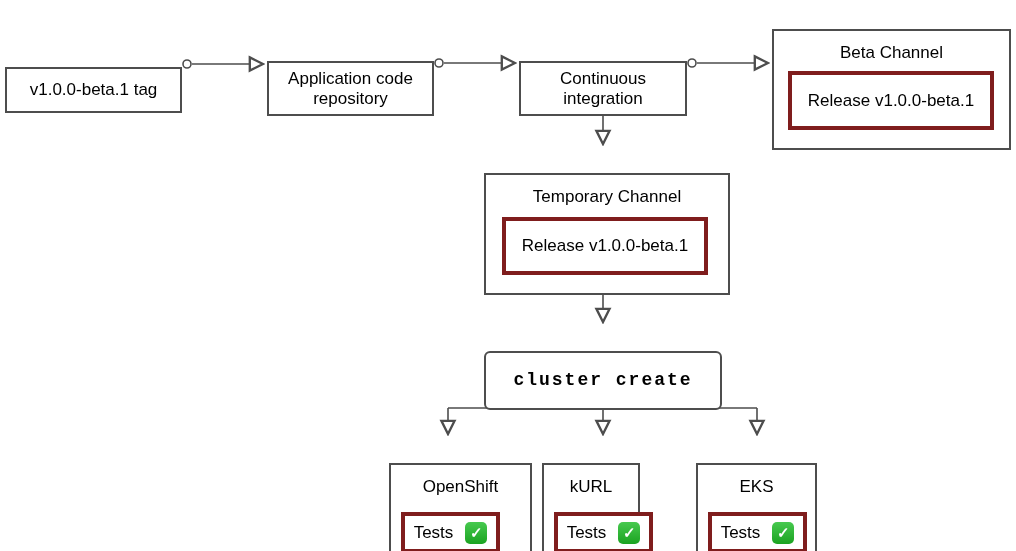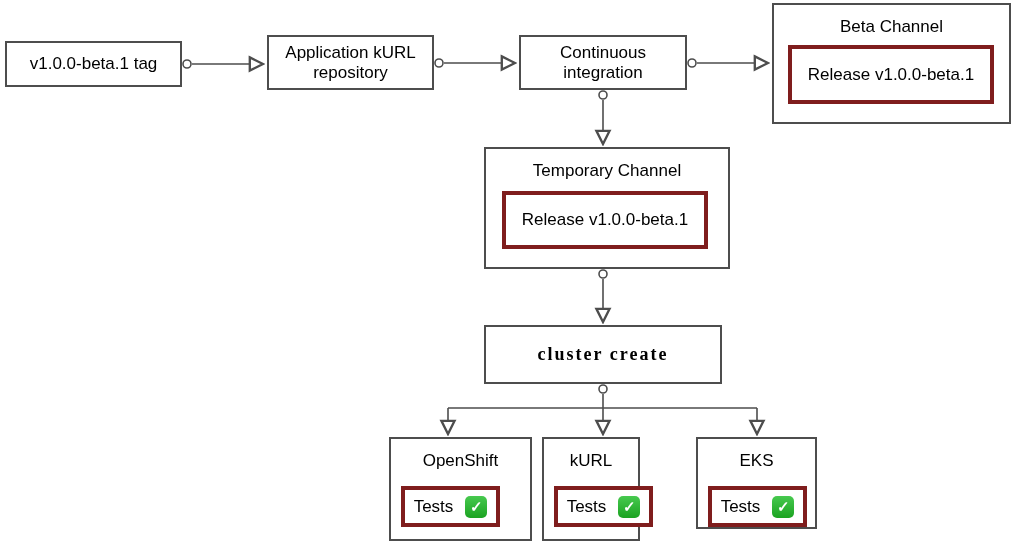--- a/index.html
+++ b/index.html
@@ -18,20 +18,21 @@
     pointer-events: none;
   }
   .box {
     position: absolute;
     box-sizing: border-box;
     background: #ffffff;
     border: 2px solid #4d4d4d;
     font-size: 17px;
     line-height: 1.15;
     text-align: center;
+    margin-top: 26px;
   }
   .leaf {
     display: flex;
     align-items: center;
     justify-content: center;
     padding: 2px 6px;
   }
   .group-title {
     position: absolute;
     left: 0; right: 0;
@@ -41,24 +42,25 @@
   .inner-box {
     position: absolute;
     box-sizing: border-box;
     background: #ffffff;
     border: 4px solid #7f1d1d;
     display: flex;
     align-items: center;
     justify-content: center;
   }
   .mono {
-    font-family: Liberation Serif, serif;
+    font-family: Liberation Mono, monospace;
     font-weight: bold;
     font-size: 18px;
     letter-spacing: 2px;
+    border-radius: 6px;
   }
   .tests-box {
     gap: 12px;
     font-size: 17px;
   }
   .check-icon {
     display: inline-flex;
     align-items: center;
     justify-content: center;
     width: 22px;
@@ -102,21 +104,21 @@
       <circle cx="603" cy="274" r="4"></circle>
       <circle cx="603" cy="389" r="4"></circle>
     </g>
   </svg>
 
   <div class="box leaf" style="left:5px; top:41px; width:177px; height:46px;">
     <span>v1.0.0-beta.1 tag</span>
   </div>
 
   <div class="box leaf" style="left:267px; top:35px; width:167px; height:55px;">
-    <span>Application kURL repository</span>
+    <span>Application code repository</span>
   </div>
 
   <div class="box leaf" style="left:519px; top:35px; width:168px; height:55px;">
     <span>Continuous integration</span>
   </div>
 
   <div class="box" style="left:772px; top:3px; width:239px; height:121px;">
     <div class="group-title">Beta Channel</div>
     <div class="inner-box" style="left:14px; top:40px; width:206px; height:59px;">
       <span>Release v1.0.0-beta.1</span>

